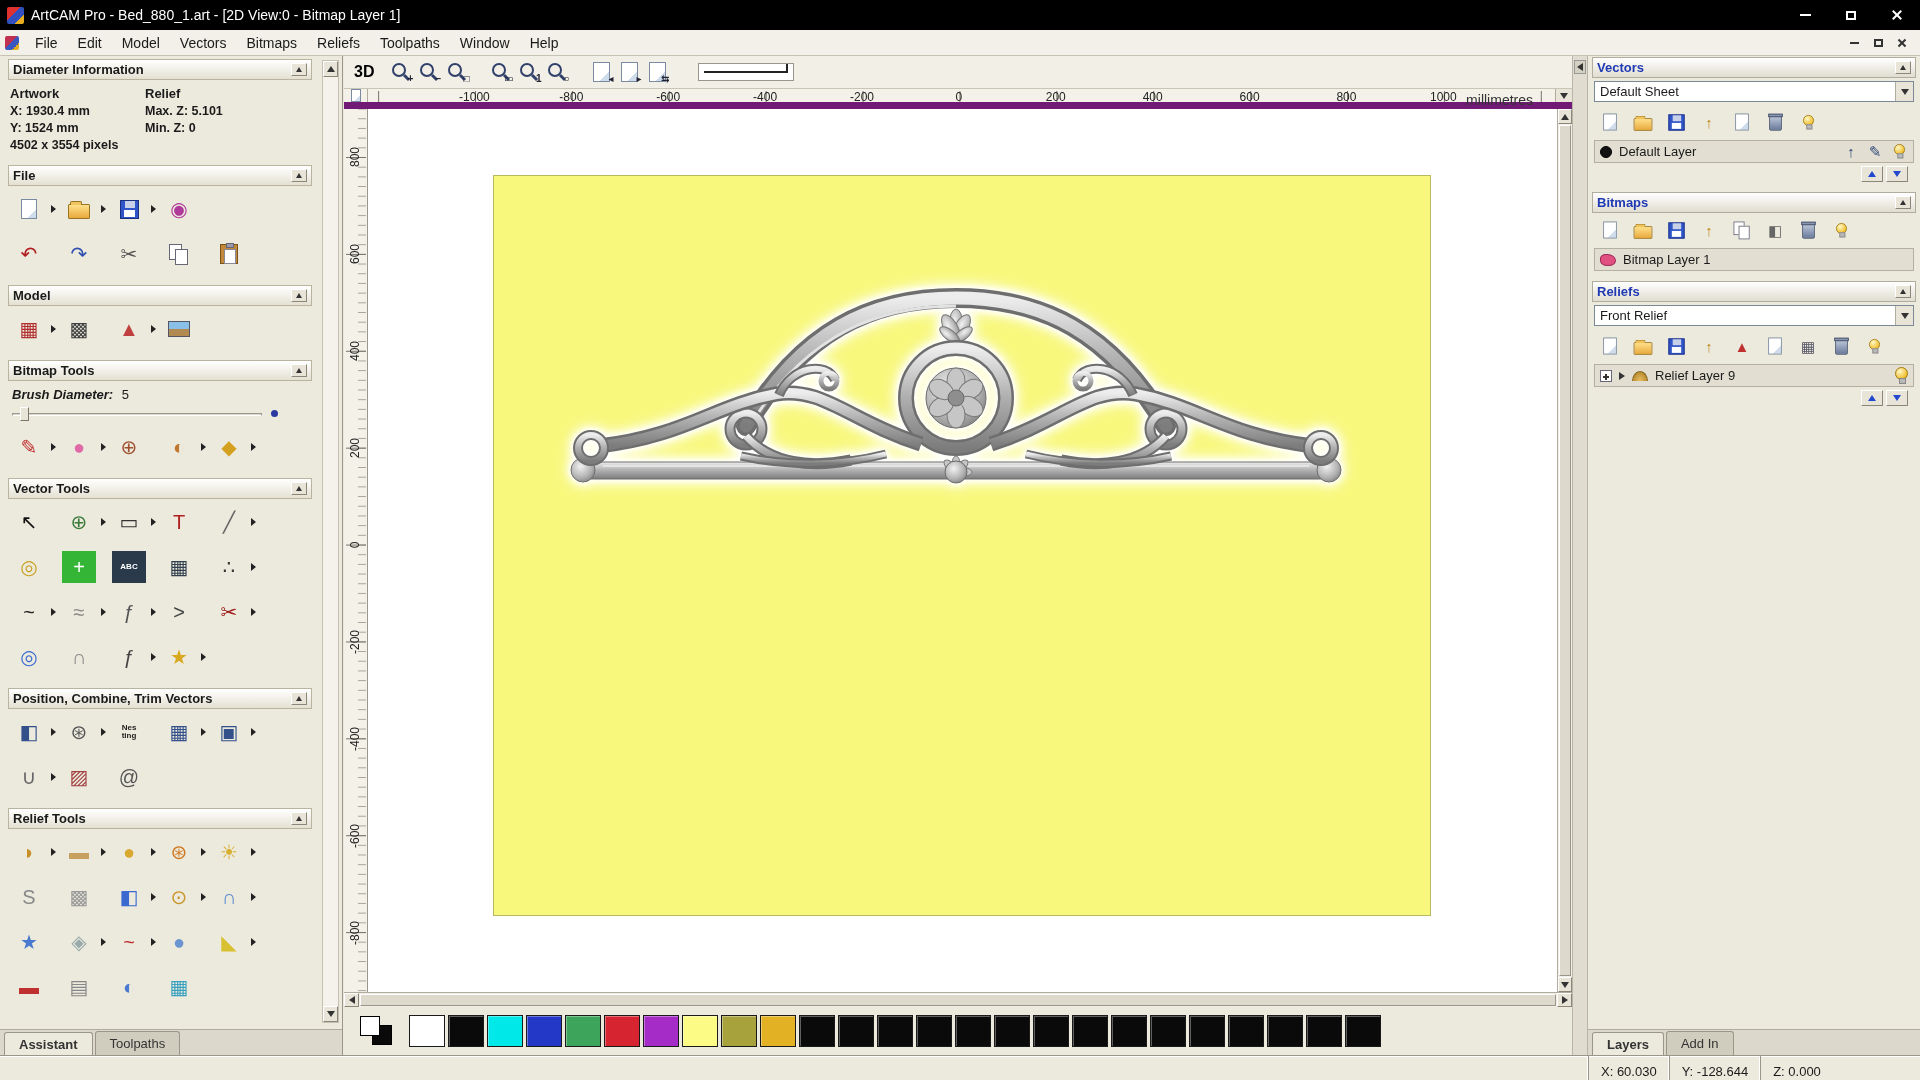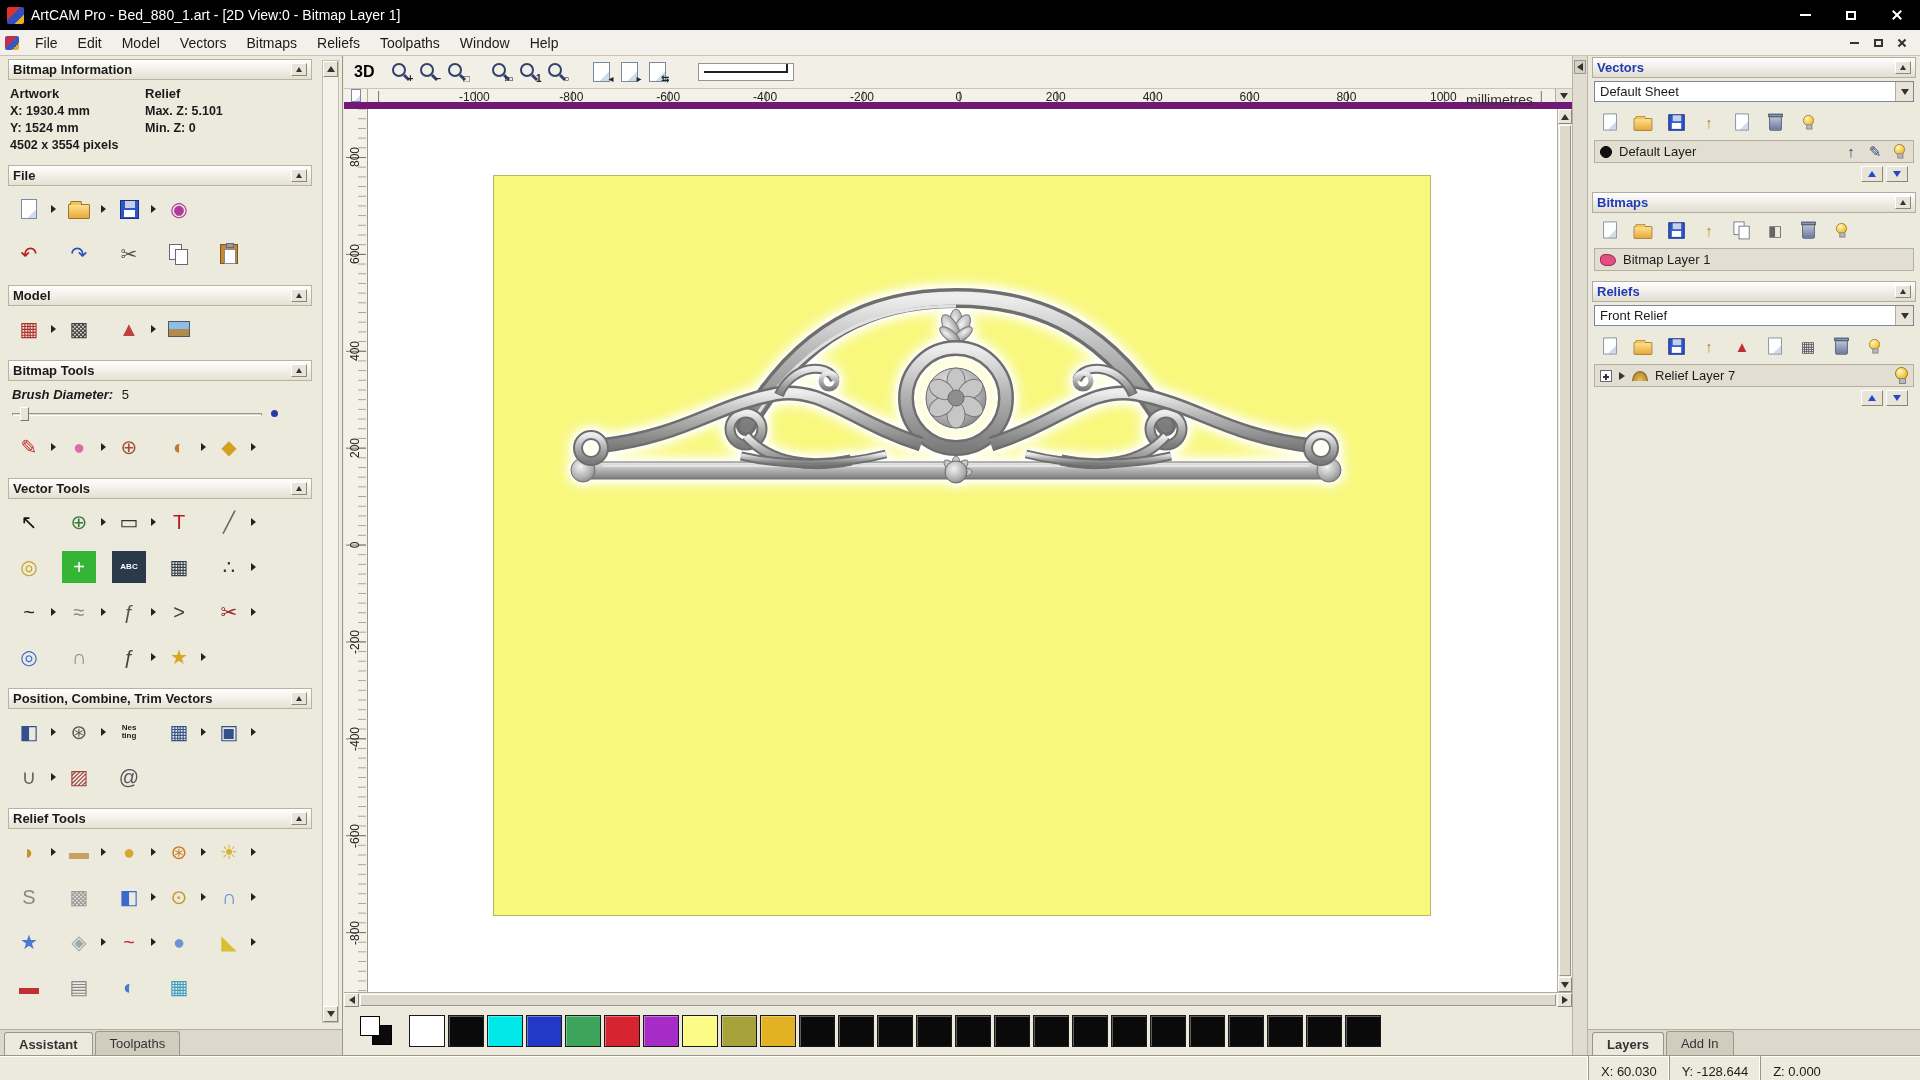--- a/index.html
+++ b/index.html
@@ -211,21 +211,21 @@
       </span>
     <span class="wc wc-close">
         <i></i>
       </span>
   </span>
 </div>
 
 <div class="left-panel">
   <div class="lp-body">
     <div class="sec-h">
-      <span>Bitmap Information</span>
+      <span>Diameter Information</span>
       <span class="rollup">
           <b class="tri-u"></b>
         </span>
     </div>
     <div class="pi-grid">
       <div class="pi-col">
         <b>Artwork</b><br>
         <span>X: 1930.4 mm</span><br>
         <span>Y: 1524 mm</span><br>
         <span>4502 x 3554 pixels</span>
@@ -1028,21 +1028,21 @@
         </span>
         <span class="rtool">
           <i class="icon-base i-bulb"></i>
           <span class="g"></span>
         </span>
     </div>
     <div class="layer-row">
       <span class="plus-box"></span>
       <b class="tri-r"></b>
       <i class="icon-base i-mound"></i>
-      <span class="lname">Relief Layer 7</span>
+      <span class="lname">Relief Layer 9</span>
       <i class="icon-base i-bulb"></i>
     </div>
     <div class="ud-row">
       <span class="ud-btn">
           <b class="tri-u blue"></b>
         </span>
       <span class="ud-btn">
           <b class="tri-d blue"></b>
         </span>
     </div>

